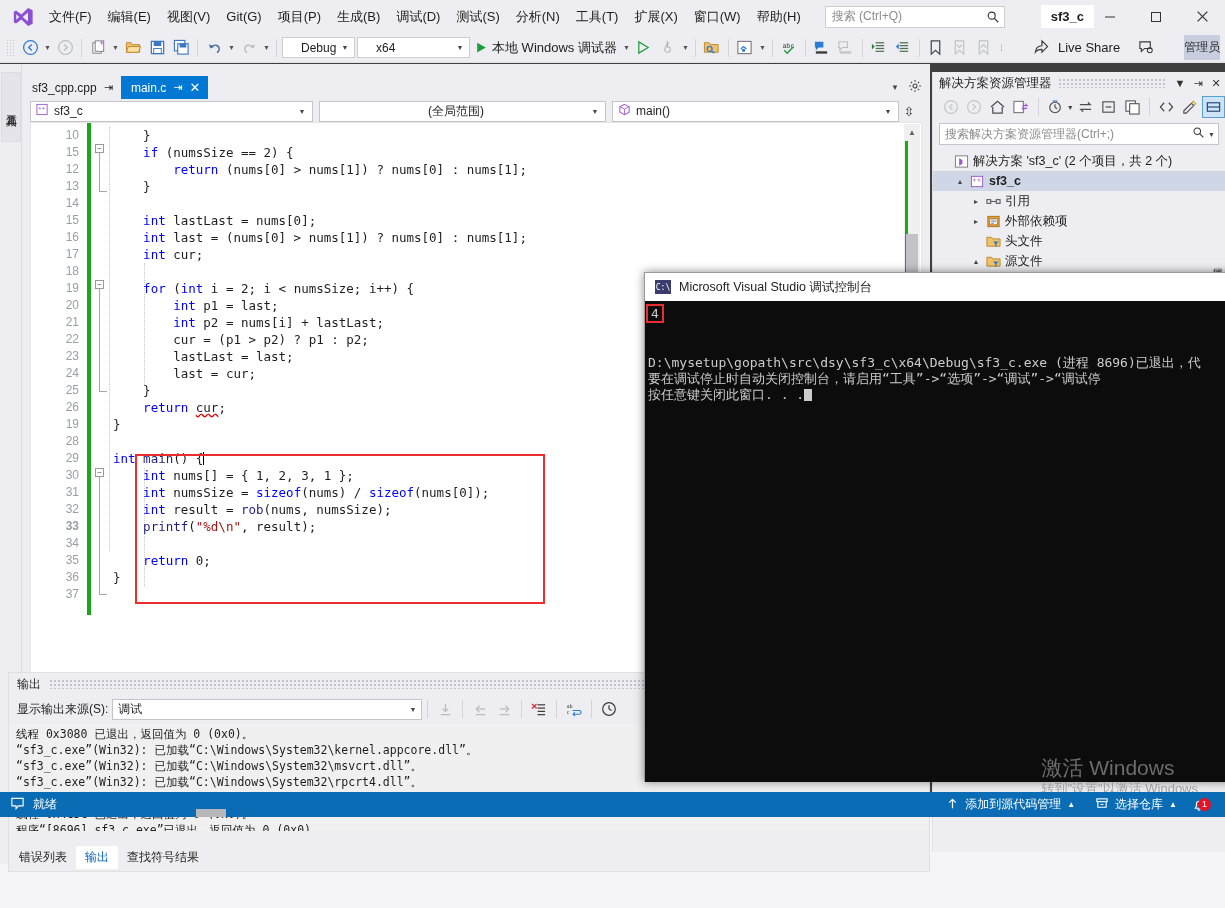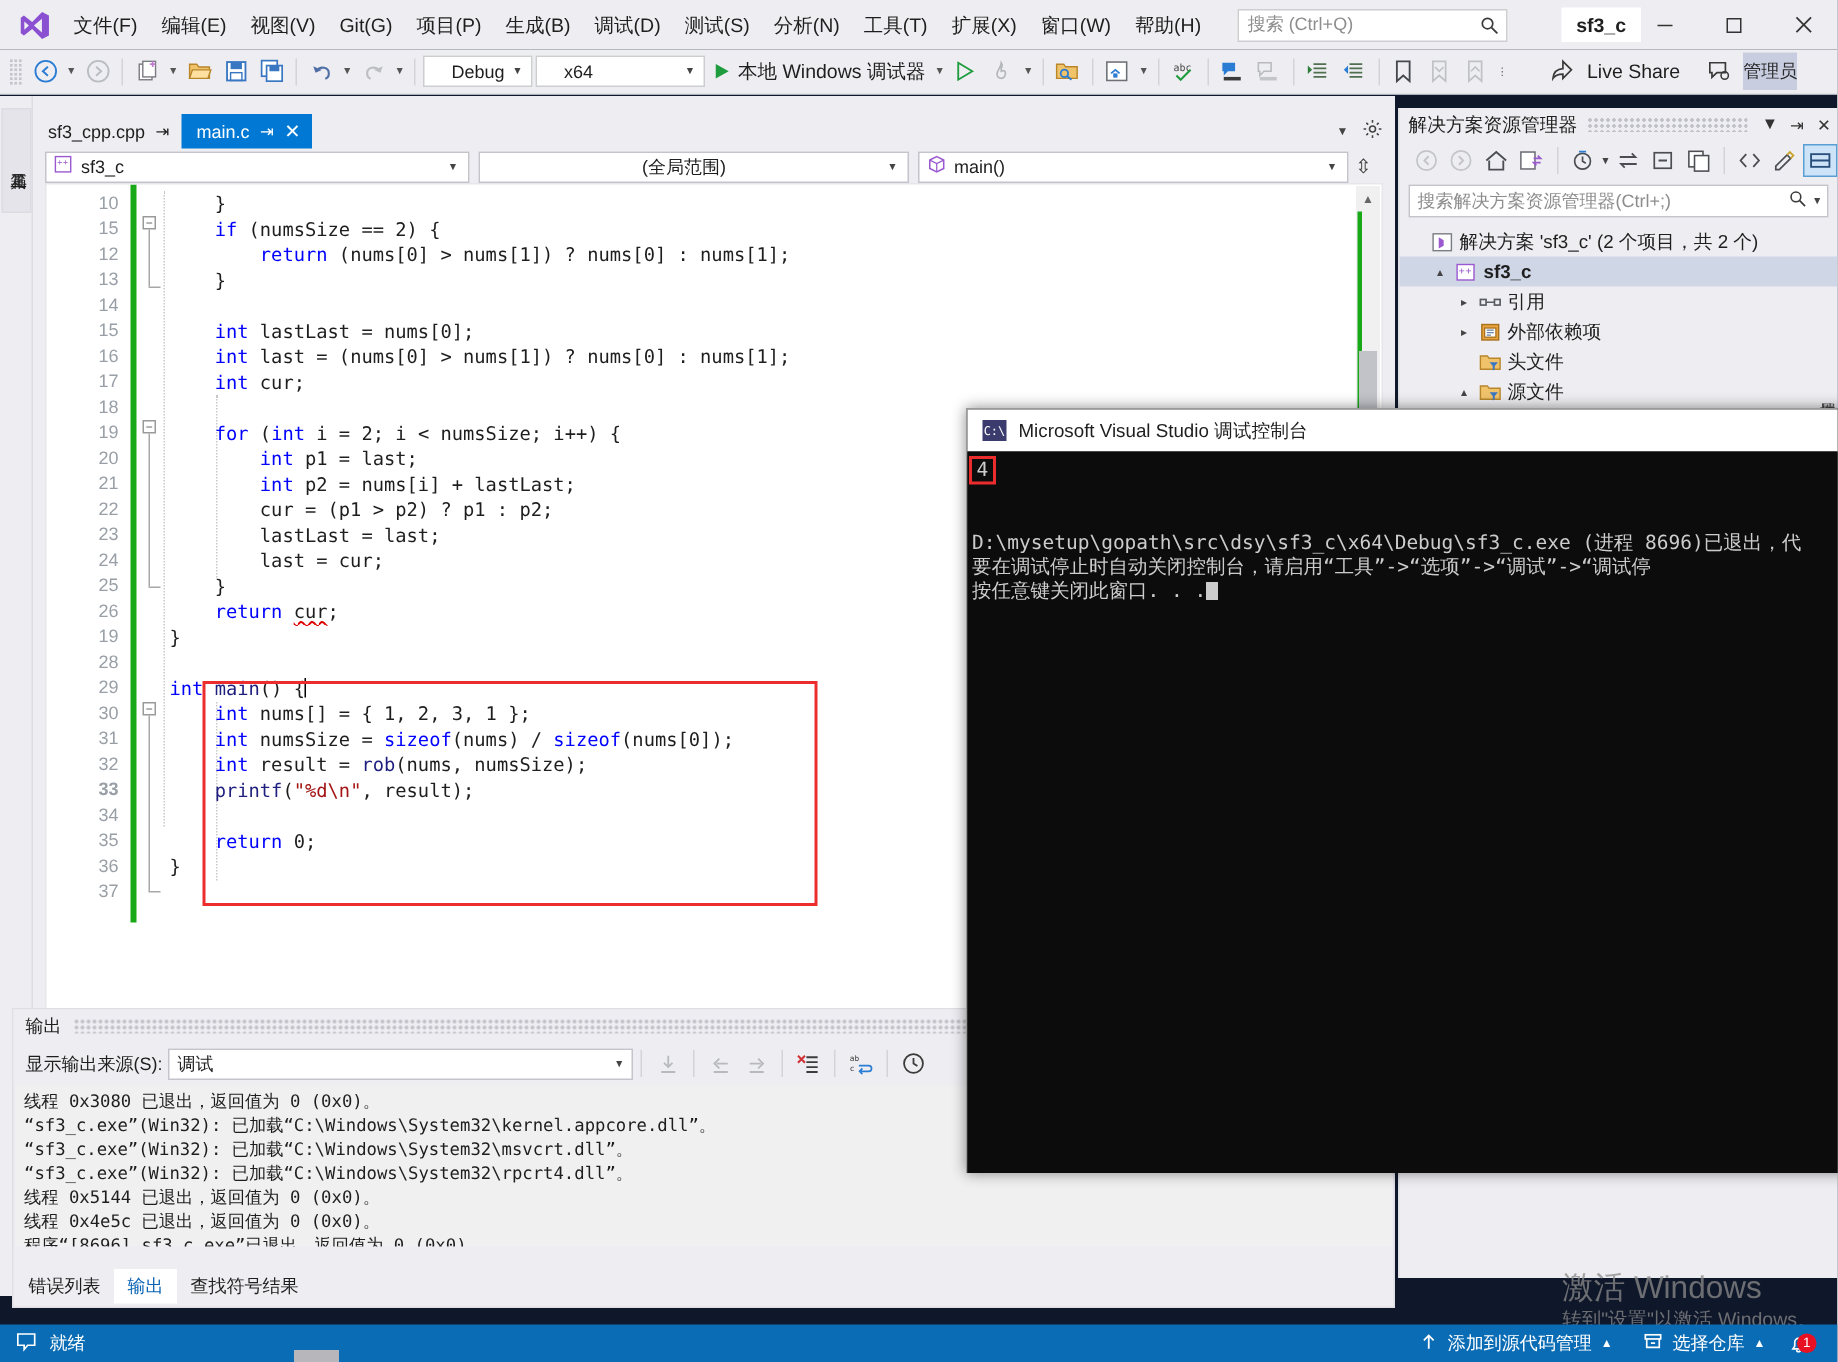--- a/index.html
+++ b/index.html
@@ -6,21 +6,21 @@
   html, body {
     margin: 0; padding: 0;
     width: 1225px; height: 908px;
     overflow: hidden;
     background: #f5f5f8;
     font-family: "Liberation Sans", "DejaVu Sans", sans-serif;
     font-size: 12px;
     color: #1e1e1e;
     -webkit-font-smoothing: antialiased;
   }
-  #app { position: relative; width: 1225px; height: 908px; background:#0f172a; }
+  #app { position: relative; width: 1225px; height: 817px; background:#404040; }
 
   
   .menubar {
     position:absolute; left:0; top:0; width:1225px; height:33px;
     background:#eeeef2; display:flex; align-items:center;
   }
   .vs-logo {
     width:28px; height:28px; margin-left:9px; margin-right:4px;
     display:flex; align-items:center; justify-content:center;
   }
@@ -60,21 +60,21 @@
   .tb-combo {
     height:21px; background:#fff; border:1px solid #ccced0; display:flex;
     align-items:center; padding:0 2px 0 18px; font-size:12px; margin:0 1px;
   }
   .tb-combo .cval { flex:1; white-space:nowrap; }
   .tb-combo .cdd { width:14px; text-align:center; font-size:7px; color:#444; }
   .tb-run { display:flex; align-items:center; padding:0 4px; }
   .tb-run .lbl { font-size:13px; margin-left:4px; white-space:nowrap; }
   .tb-text { font-size:13px; margin-left:5px; white-space:nowrap; }
   .admin-badge {
-    background:#c8cee0; color:#2b2b2b; font-size:12px; padding:4px 0; margin-left:4px;
+    background:#c8cee0; color:#2b2b2b; font-size:12px; padding:4px 0; margin-left:26px;
   }
 
   
   .leftrail {
     position:absolute; left:0; top:64px; width:22px; height:800px; background:#eeeef2;
     border-right:1px solid #dedee2;
   }
   .vtab {
     position:absolute; left:1px; top:8px; width:20px; height:70px;
     writing-mode: vertical-rl; font-size:11px; color:#1e1e1e;

